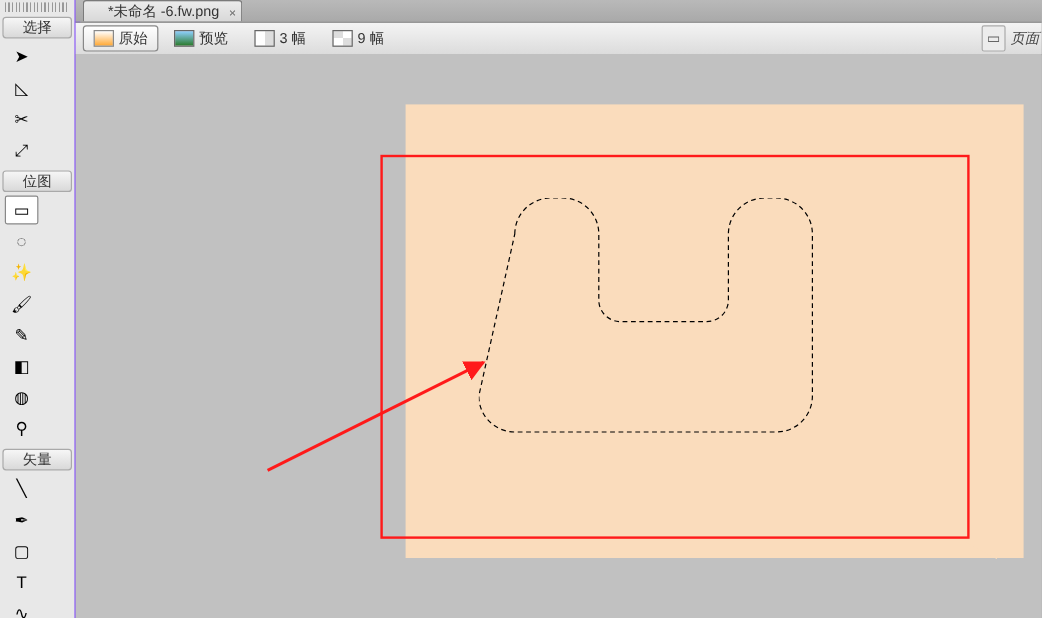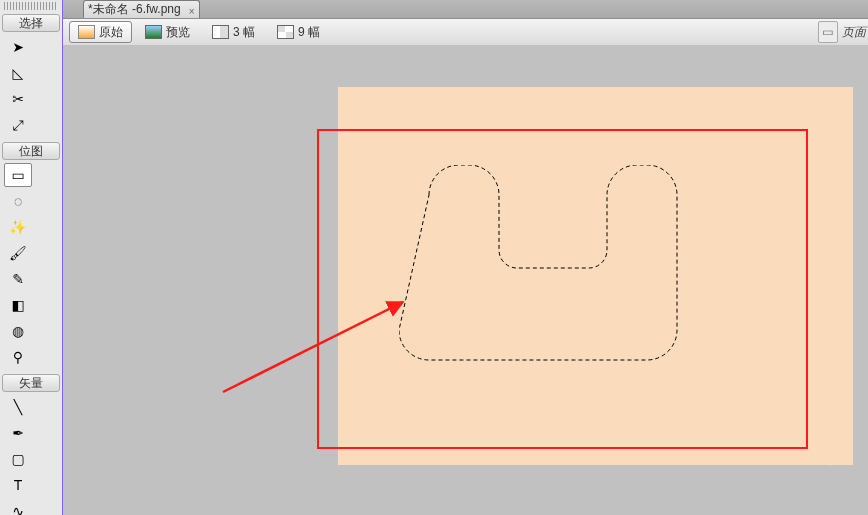--- a/index.html
+++ b/index.html
@@ -6,21 +6,21 @@
   
   .toolbox{position:absolute;left:0;top:0;width:62px;height:515px;background:#e8e8e8;border-right:5px solid #8b5cf6;}
   .tbx-handle{height:8px;width:54px;margin:2px auto 0;background:repeating-linear-gradient(90deg,#999 0 1px,transparent 1px 3px);}
   .tbx-grp-title{width:56px;margin:4px auto 0;background:linear-gradient(#f6f6f6,#d9d9d9);border:1px solid #a9a9a9;border-radius:3px;height:16px;line-height:16px;text-align:center;color:#333;}
   .tbx-grid{width:56px;margin:2px auto 0;display:flex;flex-wrap:wrap;}
   .tbx-btn{width:26px;height:22px;margin:1px;border:1px solid transparent;display:flex;align-items:center;justify-content:center;border-radius:2px;cursor:pointer;}
   .tbx-btn.sel{background:#fff;border-color:#888;}
   .tbx-btn span{font-size:14px;line-height:1;}
   
   .tabbar{position:absolute;left:63px;top:0;right:0;height:18px;background:linear-gradient(#b9b9b9,#a9a9a9);}
-  .doc-tab{position:absolute;top:0;left:20px;height:17px;padding:0 18px 0 4px;background:linear-gradient(#ececec,#d8d8d8);border:1px solid #7a7a7a;border-bottom:none;border-radius:3px 3px 0 0;line-height:17px;color:#333;}
+  .doc-tab{position:absolute;top:0;left:6px;height:17px;padding:0 18px 0 20px;background:linear-gradient(#ececec,#d8d8d8);border:1px solid #7a7a7a;border-bottom:none;border-radius:3px 3px 0 0;line-height:17px;color:#333;}
   .doc-tab .x{position:absolute;right:4px;top:2px;font-size:10px;color:#666;}
   
   .viewbar{position:absolute;left:63px;top:18px;right:0;height:26px;background:linear-gradient(#f4f4f4,#dcdcdc);border-top:1px solid #8e8e8e;border-bottom:1px solid #8e8e8e;display:flex;align-items:center;padding-left:6px;}
   .vbtn{height:20px;padding:0 8px;margin-right:4px;display:inline-flex;align-items:center;gap:4px;border:1px solid transparent;border-radius:3px;cursor:pointer;color:#333;}
   .vbtn.active{background:linear-gradient(#fff,#e7e7e7);border-color:#888;}
   .vicon{width:15px;height:12px;display:inline-block;}
   .vspacer{flex:1;}
   .pagebtn{width:18px;height:20px;display:inline-flex;align-items:center;justify-content:center;color:#666;border:1px solid #aaa;border-radius:2px;margin-right:4px;background:#ececec;}
   
   .canvas{position:absolute;left:63px;top:45px;right:0;bottom:0;background:#c1c1c1;}

